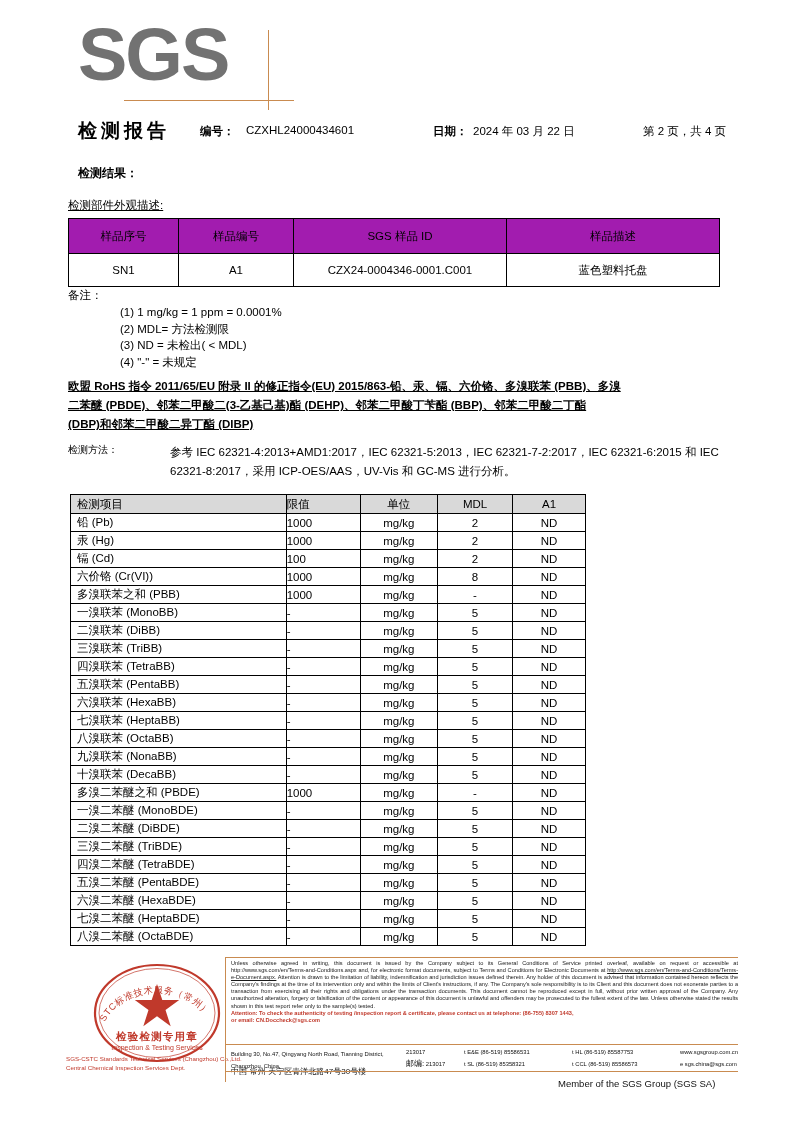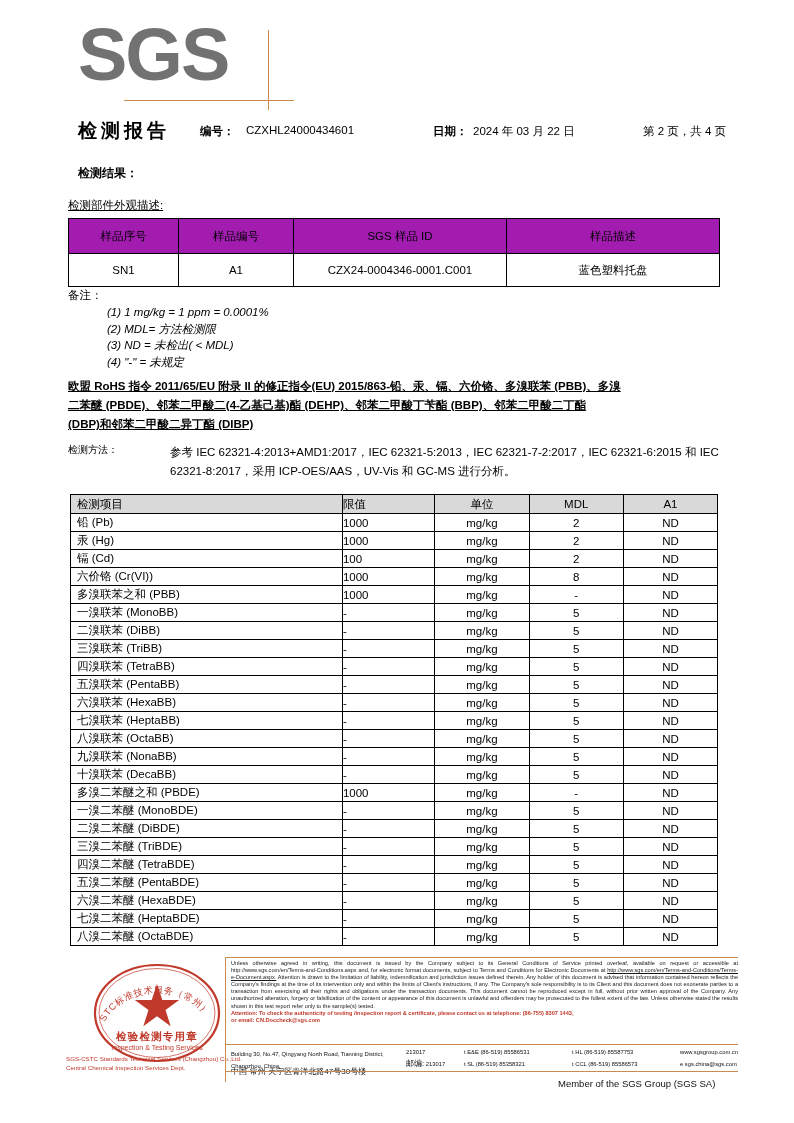--- a/index.html
+++ b/index.html
@@ -46,36 +46,36 @@
   }
   .samp-tbl td,.samp-tbl th{
     border:1px solid #000;text-align:center;padding:6px 2px;font-weight:normal;
   }
   .samp-tbl thead td{background:#a21caf;height:22px;}
   .samp-tbl tbody td{height:20px;}
 
   
   .notes{position:absolute;left:68px;top:288px;font-size:11.5px;}
   .notes .nt-title{margin-bottom:1px;}
-  .notes .nt-line{margin-left:39px;line-height:16.5px;font-style:italic;}
+  .notes .nt-line{margin-left:52px;line-height:16.5px;}
 
   
   .rohs{
     position:absolute;left:68px;top:377px;width:665px;
     font-size:11.5px;font-weight:bold;line-height:19px;
   }
   .rohs span{text-decoration:underline;}
 
   
   .method-label{position:absolute;left:68px;top:443px;font-size:10px;}
   .method-body{position:absolute;left:170px;top:443px;width:563px;font-size:11.5px;line-height:19px;}
 
   
   .main-tbl{
-    position:absolute;left:70px;top:494px;width:648px;
+    position:absolute;left:70px;top:494px;width:516px;
     border-collapse:collapse;font-size:11.5px;
   }
   .main-tbl td{border:1px solid #000;height:17px;padding:0 0 0 0;}
   .main-tbl thead td{background:#d9d9d9;text-align:center;height:18px;}
   .main-tbl thead td.c-item{text-align:left;padding-left:6px;}
   .main-tbl td.c-item{text-align:left;padding-left:6px;width:270px;}
   .main-tbl td.c-lim{text-align:left;width:93px;}
   .main-tbl td.c-unit{text-align:center;width:95px;}
   .main-tbl td.c-mdl{text-align:center;width:95px;}
   .main-tbl td.c-a1{text-align:center;width:95px;}
@@ -156,21 +156,21 @@
   <div class="notes">
     <div class="nt-title">备注：</div>
     <div class="nt-line">(1) 1 mg/kg = 1 ppm = 0.0001%</div>
     <div class="nt-line">(2) MDL=  方法检测限</div>
     <div class="nt-line">(3) ND = 未检出( &lt; MDL)</div>
     <div class="nt-line">(4) "-" = 未规定</div>
   </div>
 
   <div class="rohs">
     <span>欧盟 RoHS 指令 2011/65/EU 附录 II 的修正指令(EU) 2015/863-铅、汞、镉、六价铬、多溴联苯 (PBB)、多溴</span><br>
-    <span>二苯醚 (PBDE)、邻苯二甲酸二(4-乙基己基)酯 (DEHP)、邻苯二甲酸丁苄酯 (BBP)、邻苯二甲酸二丁酯</span><br>
+    <span>二苯醚 (PBDE)、邻苯二甲酸二(3-乙基己基)酯 (DEHP)、邻苯二甲酸丁苄酯 (BBP)、邻苯二甲酸二丁酯</span><br>
     <span>(DBP)和邻苯二甲酸二异丁酯 (DIBP)</span>
   </div>
 
   <div class="method-label">检测方法：</div>
   <div class="method-body">参考 IEC 62321-4:2013+AMD1:2017，IEC 62321-5:2013，IEC 62321-7-2:2017，IEC 62321-6:2015 和 IEC 62321-8:2017，采用 ICP-OES/AAS，UV-Vis 和 GC-MS 进行分析。</div>
 
   <table class="main-tbl">
     <thead>
       <tr>
         <td class="c-item">检测项目</td>

